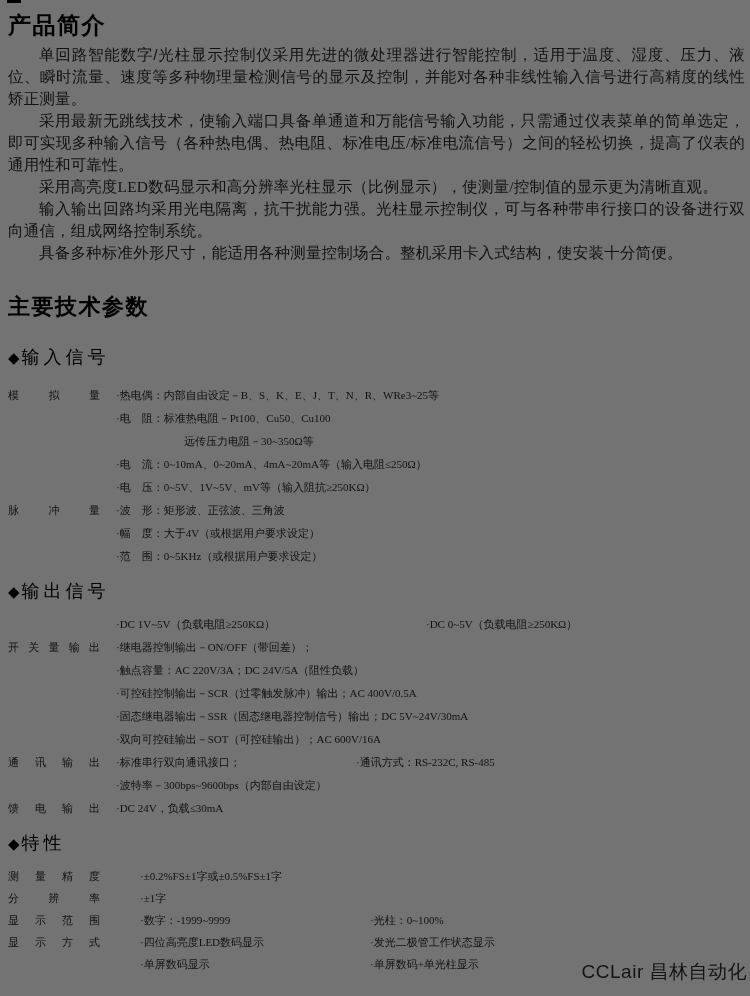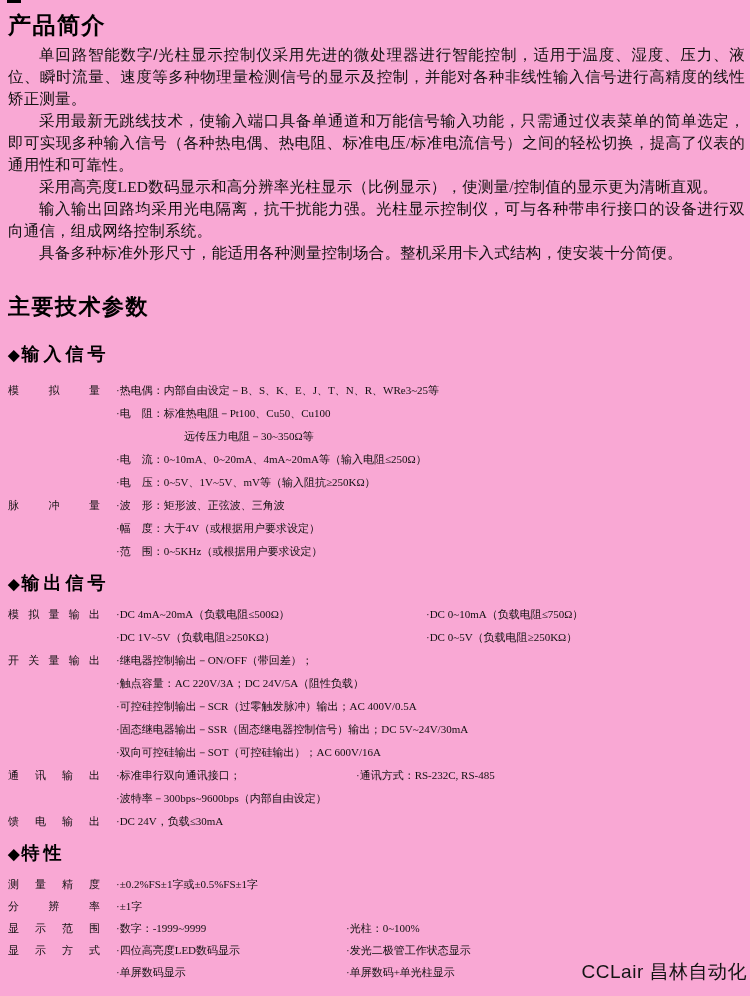--- a/index.html
+++ b/index.html
@@ -1,21 +1,21 @@
 <!DOCTYPE html>
 <html><head>
 <meta charset="utf-8">
 <style>
   html, body { margin:0; padding:0; background:#ffffff; }
   .page {
     position:relative;
     width:750px; height:996px;
     box-sizing:border-box;
     padding:8px 5px 0 8px;
-    background:#f9a8d4;
+    background:#737373;
     color:#111111;
     overflow:hidden;
     font-family:"Liberation Serif", serif;
   }
   .corner-mark {
     position:absolute; left:7px; top:0;
     width:14px; height:3px; background:#000000;
   }
   h1.doc-title {
     font-family:"Liberation Sans", sans-serif;
@@ -39,34 +39,34 @@
     line-height:22px;
     text-indent:2em;
     letter-spacing:0.2px;
     text-align:justify;
   }
   .lead-bold {
     font-family:"Liberation Sans", sans-serif;
     font-weight:normal;
   }
   h3.sub-heading {
-    font-weight:bold;
-    font-size:18px; line-height:21px;
+    font-weight:normal;
+    font-size:18px; line-height:26px;
     margin:22px 0 13px 0;
     color:#000000;
   }
   h3.sub-heading .head-text { letter-spacing:4px; }
   h3.sub-heading .diamond { font-size:15px; margin-right:2px; }
   h3.tight { margin-top:10px; margin-bottom:8px; }
   .spec-row {
     display:flex;
     font-size:11px;
     line-height:23px;
   }
-  .features .spec-row { line-height:22px; }
+  .features .spec-row { line-height:22px;gap:24px; }
   .spec-label {
     flex:0 0 92px;
     text-align:justify;
     text-align-last:justify;
   }
   .spec-cells {
     margin-left:16px;
     display:flex;
     flex:1;
     white-space:nowrap;
@@ -154,27 +154,20 @@
       <span class="spec-cells">
           <span>·范　围：0~5KHz（或根据用户要求设定）</span>
         </span>
     </div>
   </div>
 
   <h3 class="sub-heading tight"><span class="diamond">◆</span><span class="head-text">输出信号</span></h3>
 
   <div class="spec-section">
     <div class="spec-row">
-      <span class="spec-label">模拟量输出</span>
-      <span class="spec-cells">
-          <span class="w310">·DC 4mA~20mA（负载电阻≤500Ω）</span>
-          <span>·DC 0~10mA（负载电阻≤750Ω）</span>
-        </span>
-    </div>
-    <div class="spec-row">
       <span class="spec-label"></span>
       <span class="spec-cells">
           <span class="w310">·DC 1V~5V（负载电阻≥250KΩ）</span>
           <span>·DC 0~5V（负载电阻≥250KΩ）</span>
         </span>
     </div>
     <div class="spec-row">
       <span class="spec-label">开关量输出</span>
       <span class="spec-cells">
           <span>·继电器控制输出－ON/OFF（带回差）；</span>

